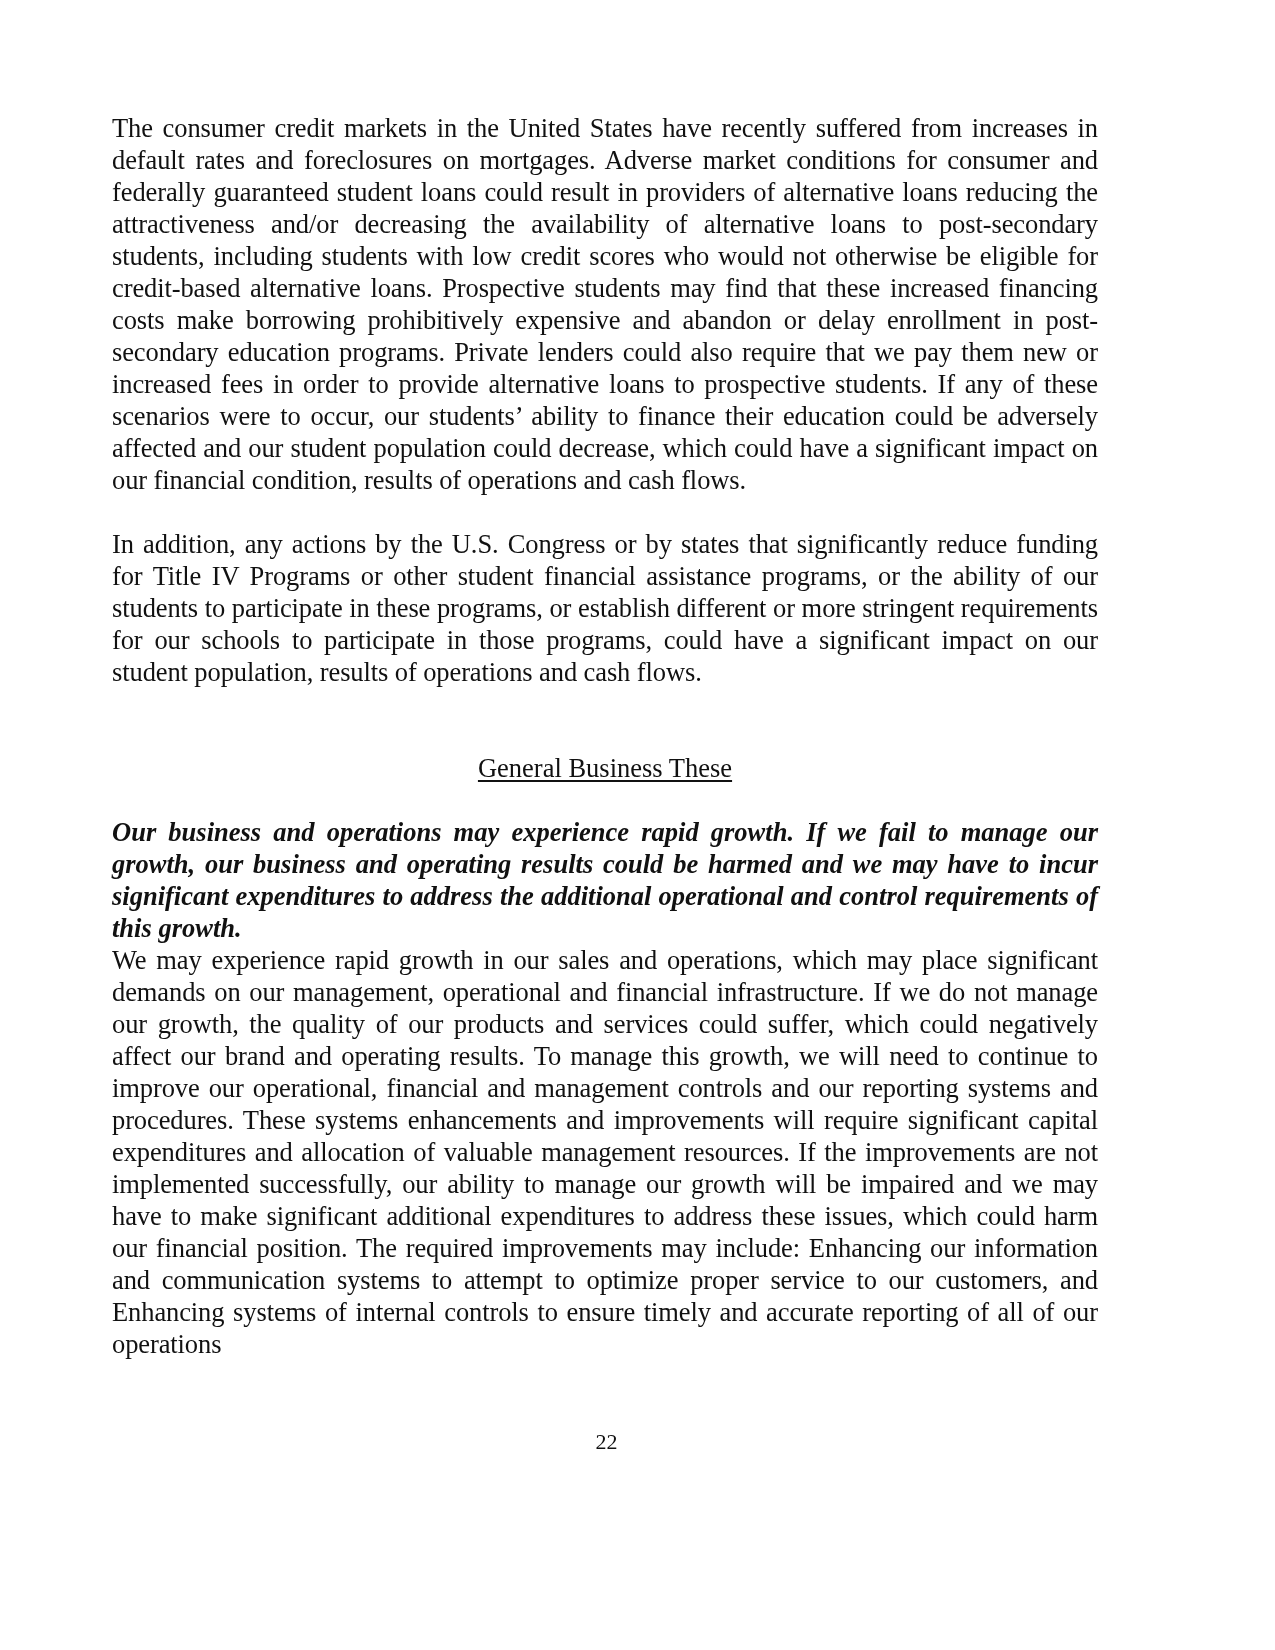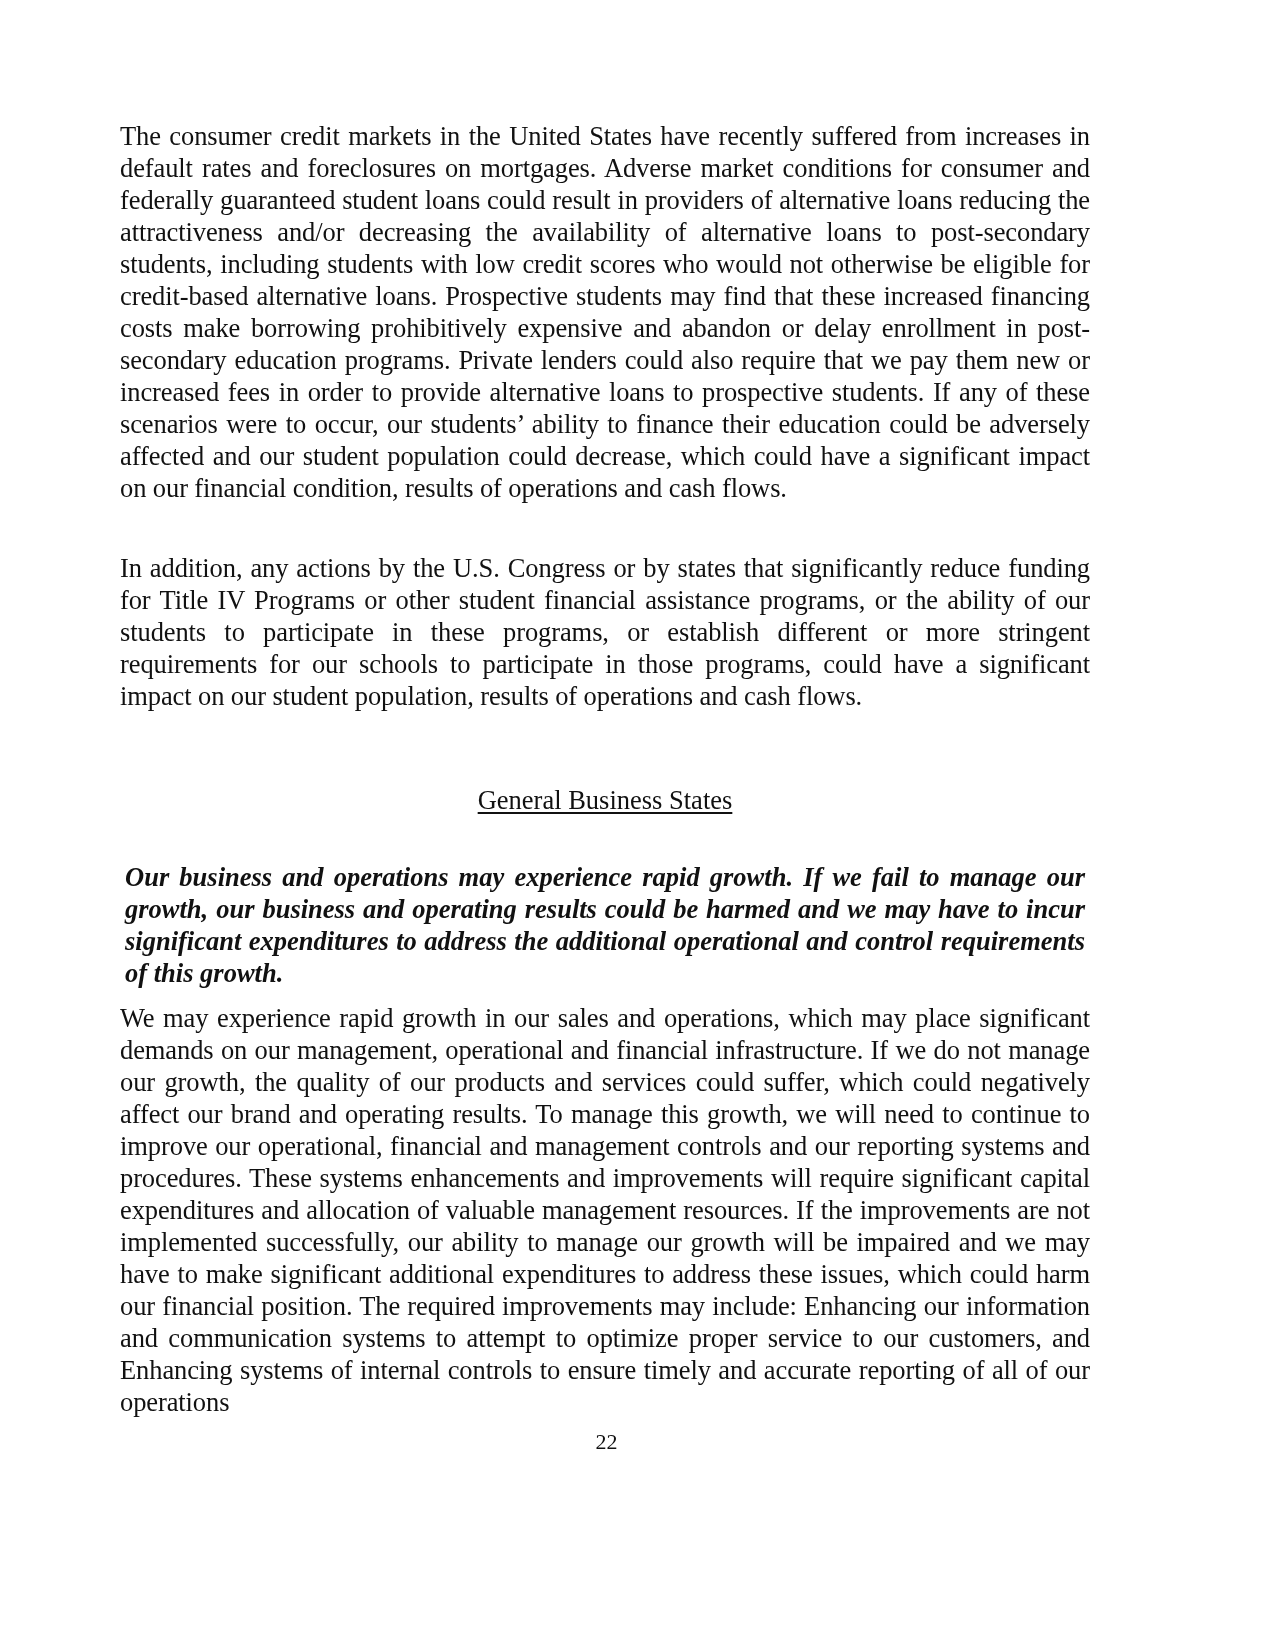--- a/index.html
+++ b/index.html
@@ -18,21 +18,21 @@
     .page {
       position: absolute;
       left: 112px;
       top: 112px;
       width: 986px;
     }
     .para {
       font-size: 26.5px;
       line-height: 32px;
       text-align: justify;
-      margin: 8px;
+      margin: 0;
       letter-spacing: -0.1px;
       font-family: Liberation Serif, serif;
     }
     .para.last-line-left {
       text-align-last: left;
     }
     .gap {
       height: 32px;
     }
     .gap-lg {
@@ -48,39 +48,39 @@
       text-decoration: underline;
       text-underline-offset: 3px;
       text-decoration-thickness: 1.5px;
     }
     .subhead {
       font-size: 26.5px;
       line-height: 32px;
       font-weight: bold;
       font-style: italic;
       text-align: justify;
-      margin: 13px;
+      margin: 0;
     }
     .page-number {
       position: absolute;
       top: 1428px;
       left: 0;
       width: 1213px;
       text-align: center;
       font-size: 22px;
       line-height: 28px;
     }
   </style>
 </head>
 <body>
 
 <div class="page">
   <p class="para last-line-left">The consumer credit markets in the United States have recently suffered from increases in default rates and foreclosures on mortgages.  Adverse market conditions for consumer and federally guaranteed student loans could result in providers of alternative loans reducing the attractiveness and/or decreasing the availability of alternative loans to post-secondary students, including students with low credit scores who would not otherwise be eligible for credit-based alternative loans. Prospective students may find that these increased financing costs make borrowing prohibitively expensive and abandon or delay enrollment in post-secondary education programs. Private lenders could also require that we pay them new or increased fees in order to provide alternative loans to prospective students. If any of these scenarios were to occur, our students’ ability to finance their education could be adversely affected and our student population could decrease, which could have a significant impact on our financial condition, results of operations and cash flows.</p>
   <div class="gap"></div>
   <p class="para last-line-left">In addition, any actions by the U.S. Congress or by states that significantly reduce funding for Title IV Programs or other student financial assistance programs, or the ability of our students to participate in these programs, or establish different or more stringent requirements for our schools to participate in those programs, could have a significant impact on our student population, results of operations and cash flows.</p>
   <div class="gap-lg"></div>
-  <p class="heading"><span>General Business States</span></p>
+  <p class="heading"><span>General Business These</span></p>
   <div class="gap"></div>
   <p class="subhead last-line-left">Our business and operations may experience rapid growth. If we fail to manage our growth, our business and operating results could be harmed and we may have to incur significant expenditures to address the additional operational and control requirements of this growth.</p>
   <p class="para last-line-left">We may experience rapid growth in our sales and operations, which may place significant demands on our management, operational and financial infrastructure. If we do not manage our growth, the quality of our products and services could suffer, which could negatively affect our brand and operating results. To manage this growth, we will need to continue to improve our operational, financial and management controls and our reporting systems and procedures. These systems enhancements and improvements will require significant capital expenditures and allocation of valuable management resources. If the improvements are not implemented successfully, our ability to manage our growth will be impaired and we may have to make significant additional expenditures to address these issues, which could harm our financial position. The required improvements may include: Enhancing our information and communication systems to attempt to optimize proper service to our customers, and Enhancing systems of internal controls to ensure timely and accurate reporting of all of our operations</p>
 </div>
 
 <div class="page-number">22</div>
 
 </body></html>

